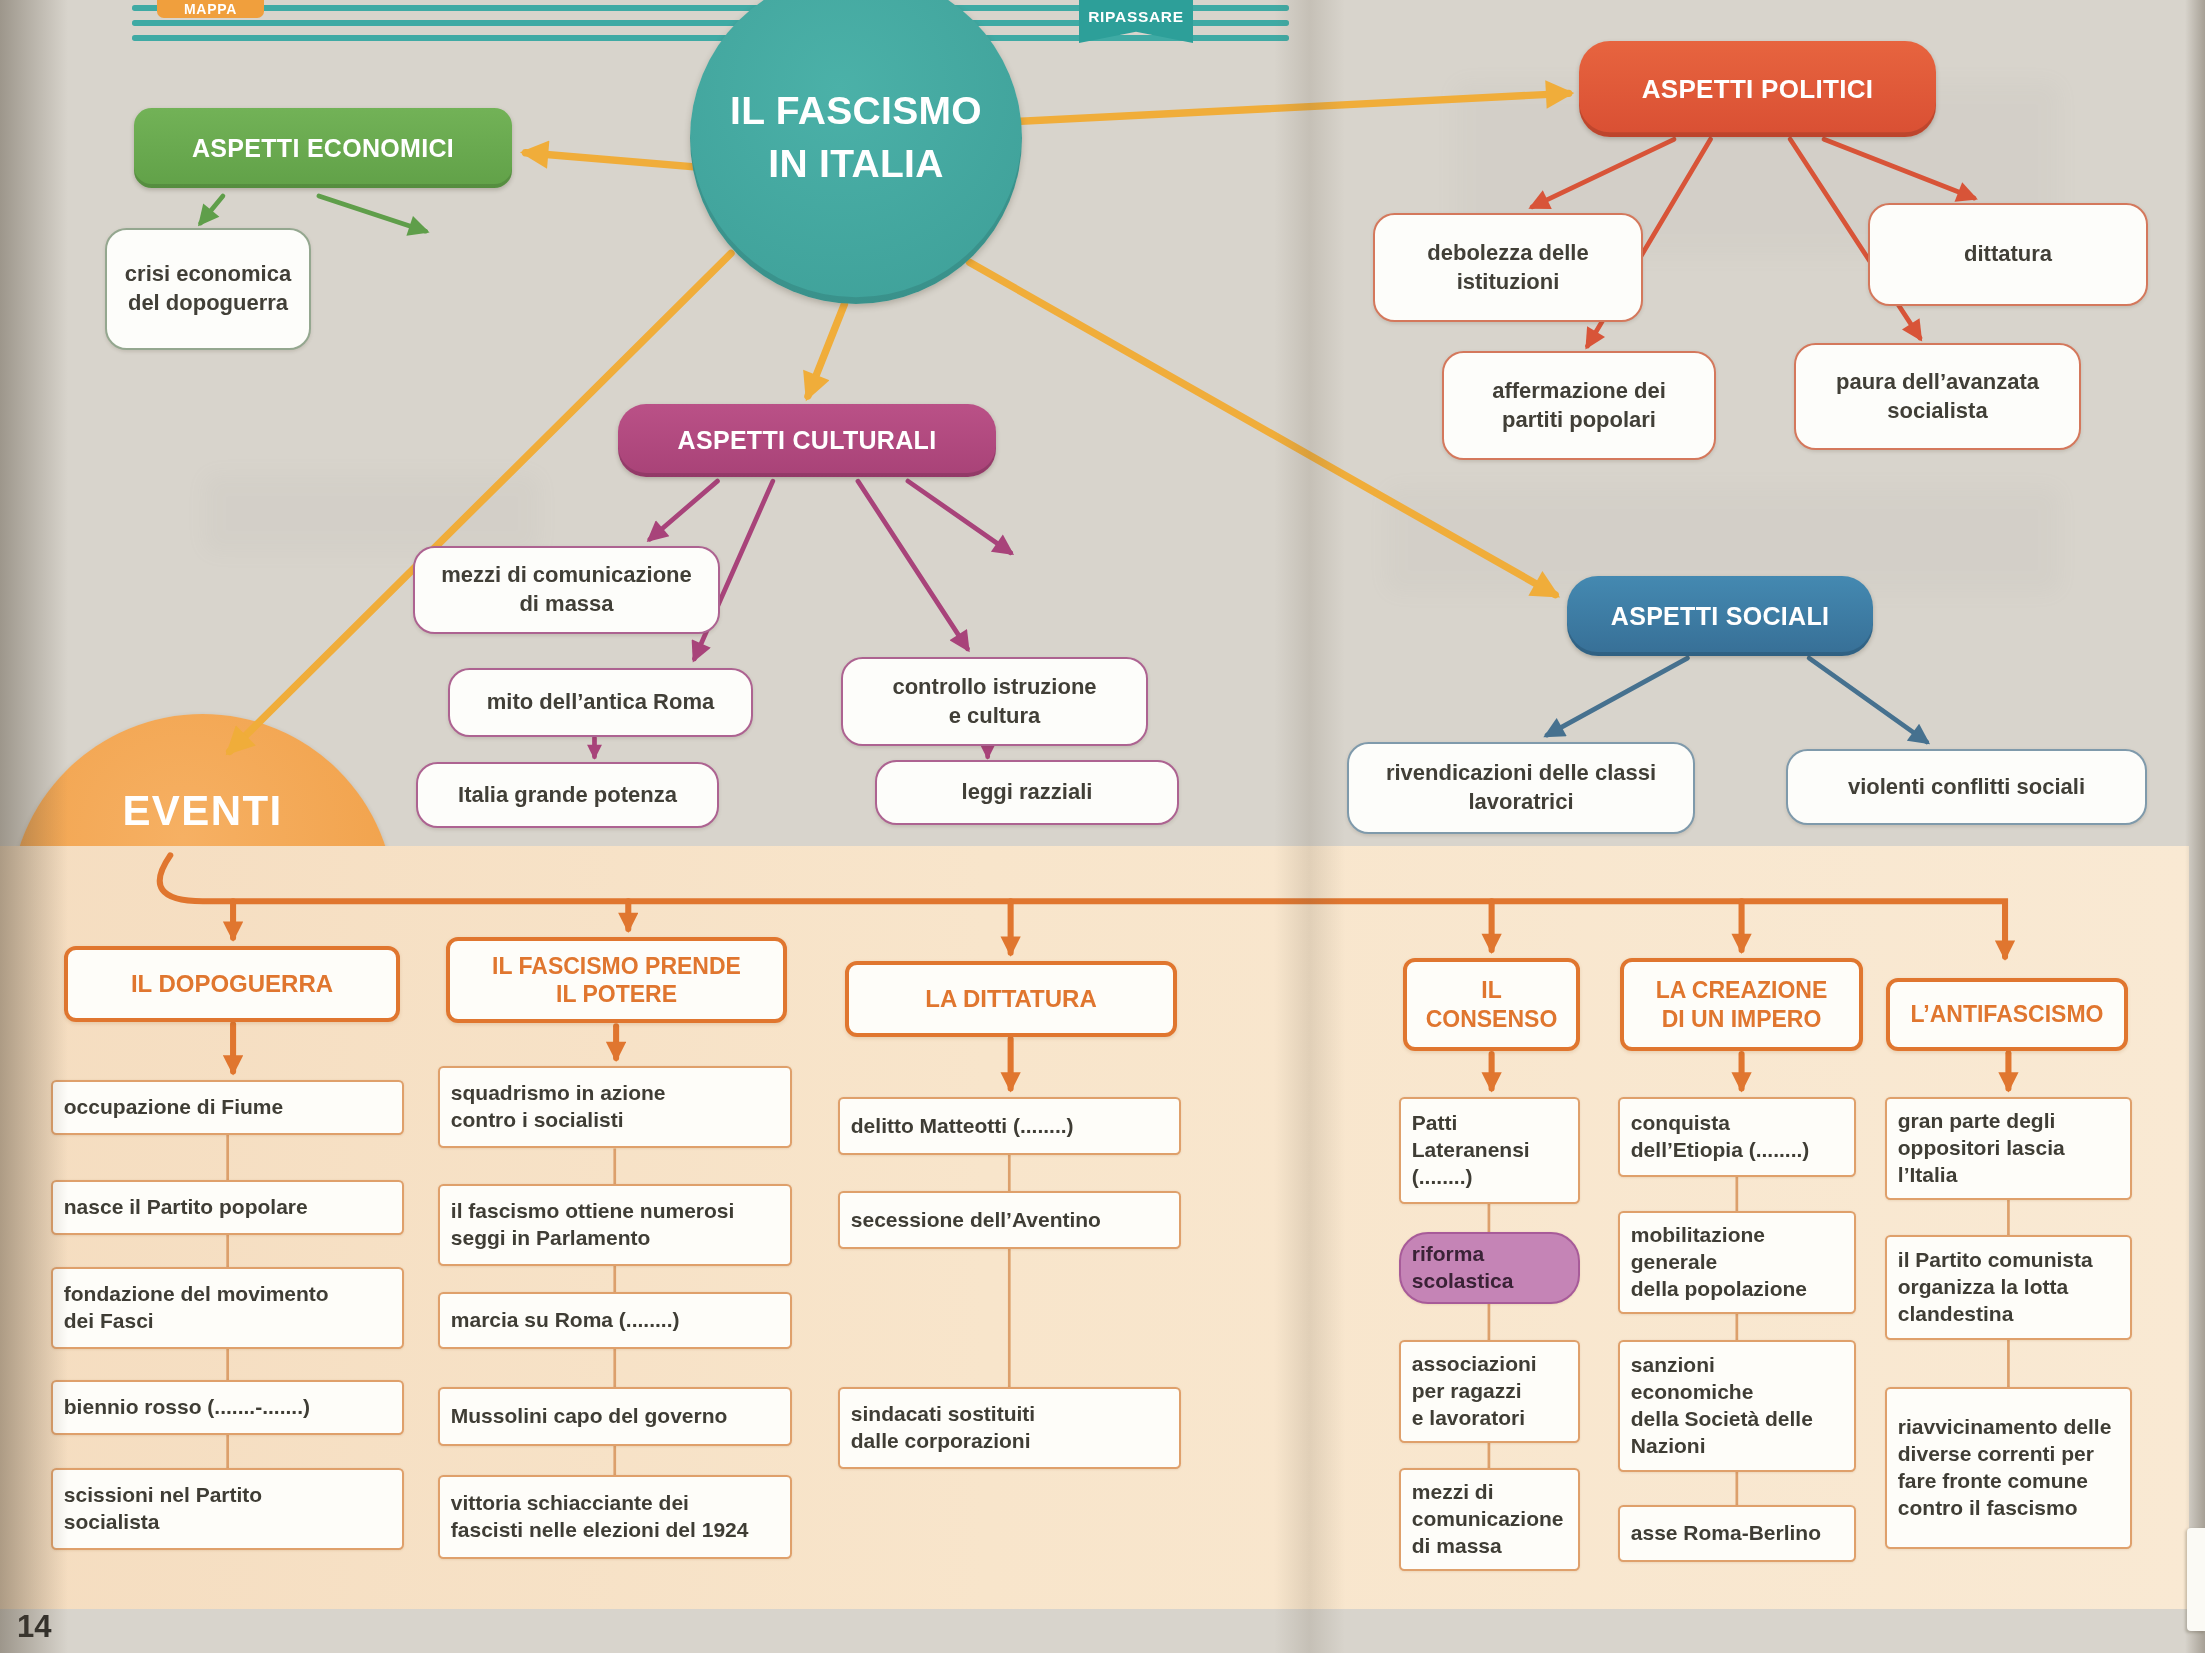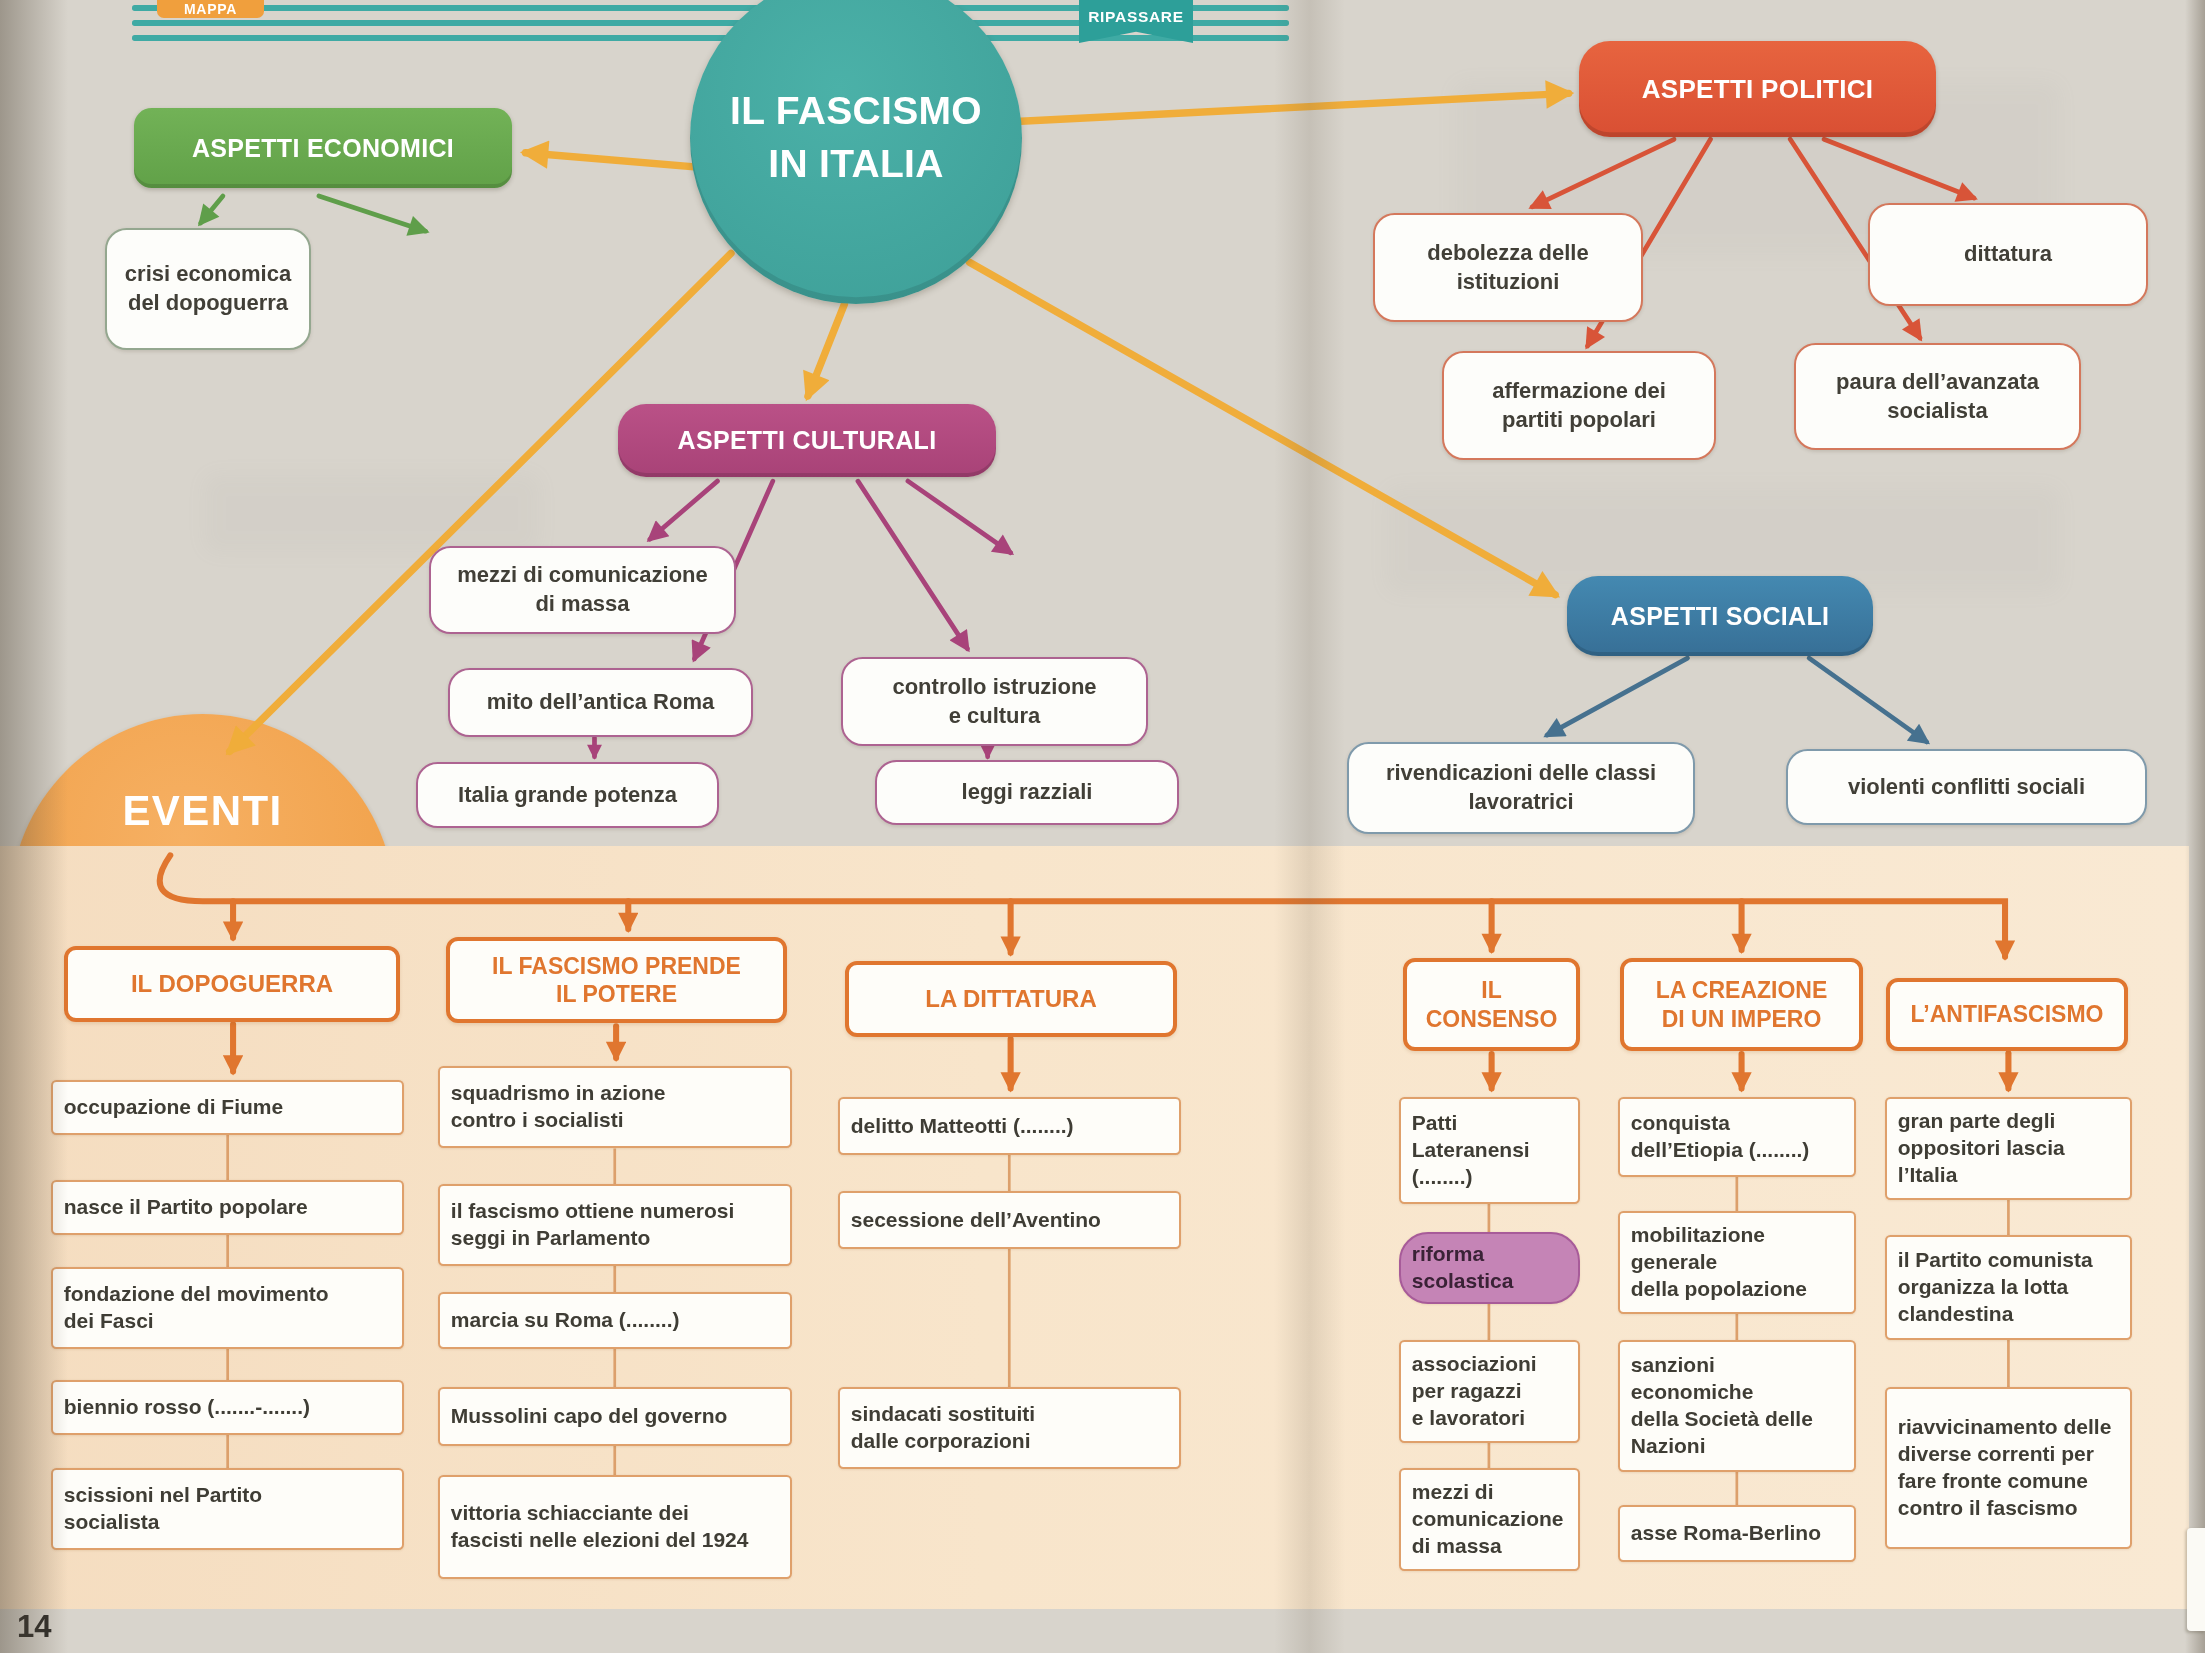--- a/index.html
+++ b/index.html
@@ -194,21 +194,21 @@
 del dopoguerra</div>
 
   <div class="bubble bP" style="left:1373px;top:213px;width:270px;height:109px;">debolezza delle
 istituzioni</div>
   <div class="bubble bP" style="left:1868px;top:203px;width:280px;height:103px;">dittatura</div>
   <div class="bubble bP" style="left:1442px;top:351px;width:274px;height:109px;">affermazione dei
 partiti popolari</div>
   <div class="bubble bP" style="left:1794px;top:343px;width:287px;height:107px;">paura dell’avanzata
 socialista</div>
 
-  <div class="bubble bC" style="left:429px;top:546px;width:307px;height:88px;">mezzi di comunicazione
+  <div class="bubble bC" style="left:413px;top:546px;width:307px;height:88px;">mezzi di comunicazione
 di massa</div>
   <div class="bubble bC" style="left:448px;top:668px;width:305px;height:69px;">mito dell’antica Roma</div>
   <div class="bubble bC" style="left:841px;top:657px;width:307px;height:89px;">controllo istruzione
 e cultura</div>
   <div class="bubble bC" style="left:416px;top:762px;width:303px;height:66px;">Italia grande potenza</div>
   <div class="bubble bC" style="left:875px;top:760px;width:304px;height:65px;">leggi razziali</div>
 
   <div class="bubble bS" style="left:1347px;top:742px;width:348px;height:92px;">rivendicazioni delle classi
 lavoratrici</div>
   <div class="bubble bS" style="left:1786px;top:749px;width:361px;height:76px;">violenti conflitti sociali</div>
@@ -230,21 +230,21 @@
   <div class="item" style="left:51px;top:1380px;width:353px;height:55px;">biennio rosso (.......-.......)</div>
   <div class="item" style="left:51px;top:1468px;width:353px;height:82px;">scissioni nel Partito
 socialista</div>
 
   <div class="item" style="left:438px;top:1066px;width:354px;height:82px;">squadrismo in azione
 contro i socialisti</div>
   <div class="item" style="left:438px;top:1184px;width:354px;height:82px;">il fascismo ottiene numerosi
 seggi in Parlamento</div>
   <div class="item" style="left:438px;top:1292px;width:354px;height:57px;">marcia su Roma (........)</div>
   <div class="item" style="left:438px;top:1387px;width:354px;height:59px;">Mussolini capo del governo</div>
-  <div class="item" style="left:438px;top:1475px;width:354px;height:104px;">vittoria schiacciante dei
+  <div class="item" style="left:438px;top:1475px;width:354px;height:84px;">vittoria schiacciante dei
 fascisti nelle elezioni del 1924</div>
 
   <div class="item" style="left:838px;top:1097px;width:343px;height:58px;">delitto Matteotti (........)</div>
   <div class="item" style="left:838px;top:1191px;width:343px;height:58px;">secessione dell’Aventino</div>
   <div class="item" style="left:838px;top:1387px;width:343px;height:82px;">sindacati sostituiti
 dalle corporazioni</div>
 
   <div class="item" style="left:1399px;top:1097px;width:181px;height:107px;">Patti
 Lateranensi
 (........)</div>

